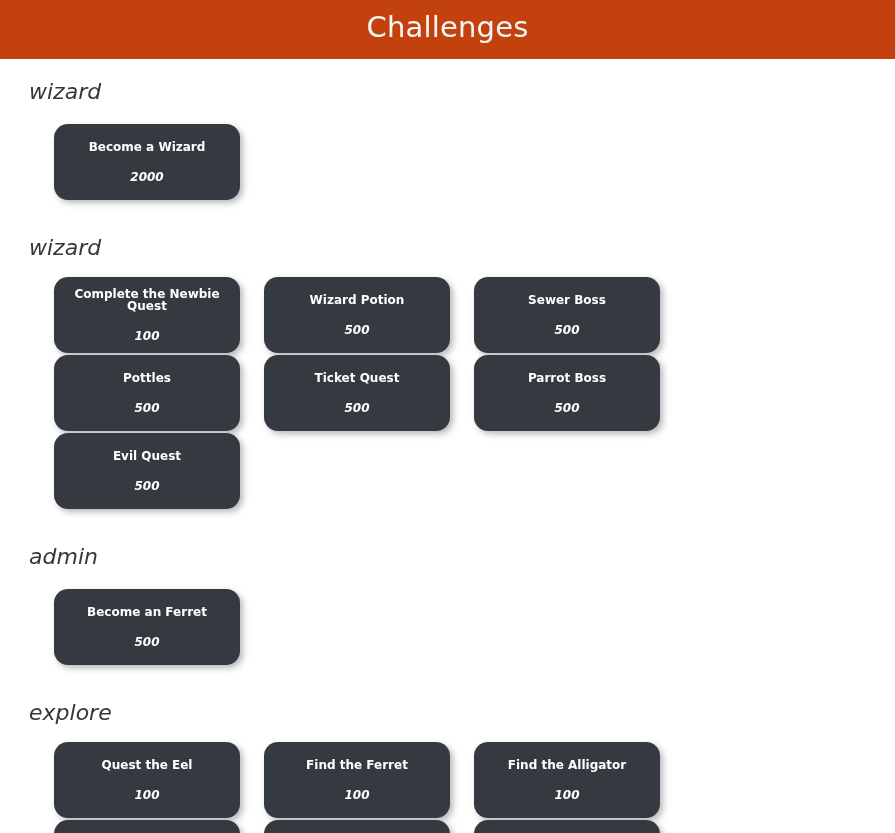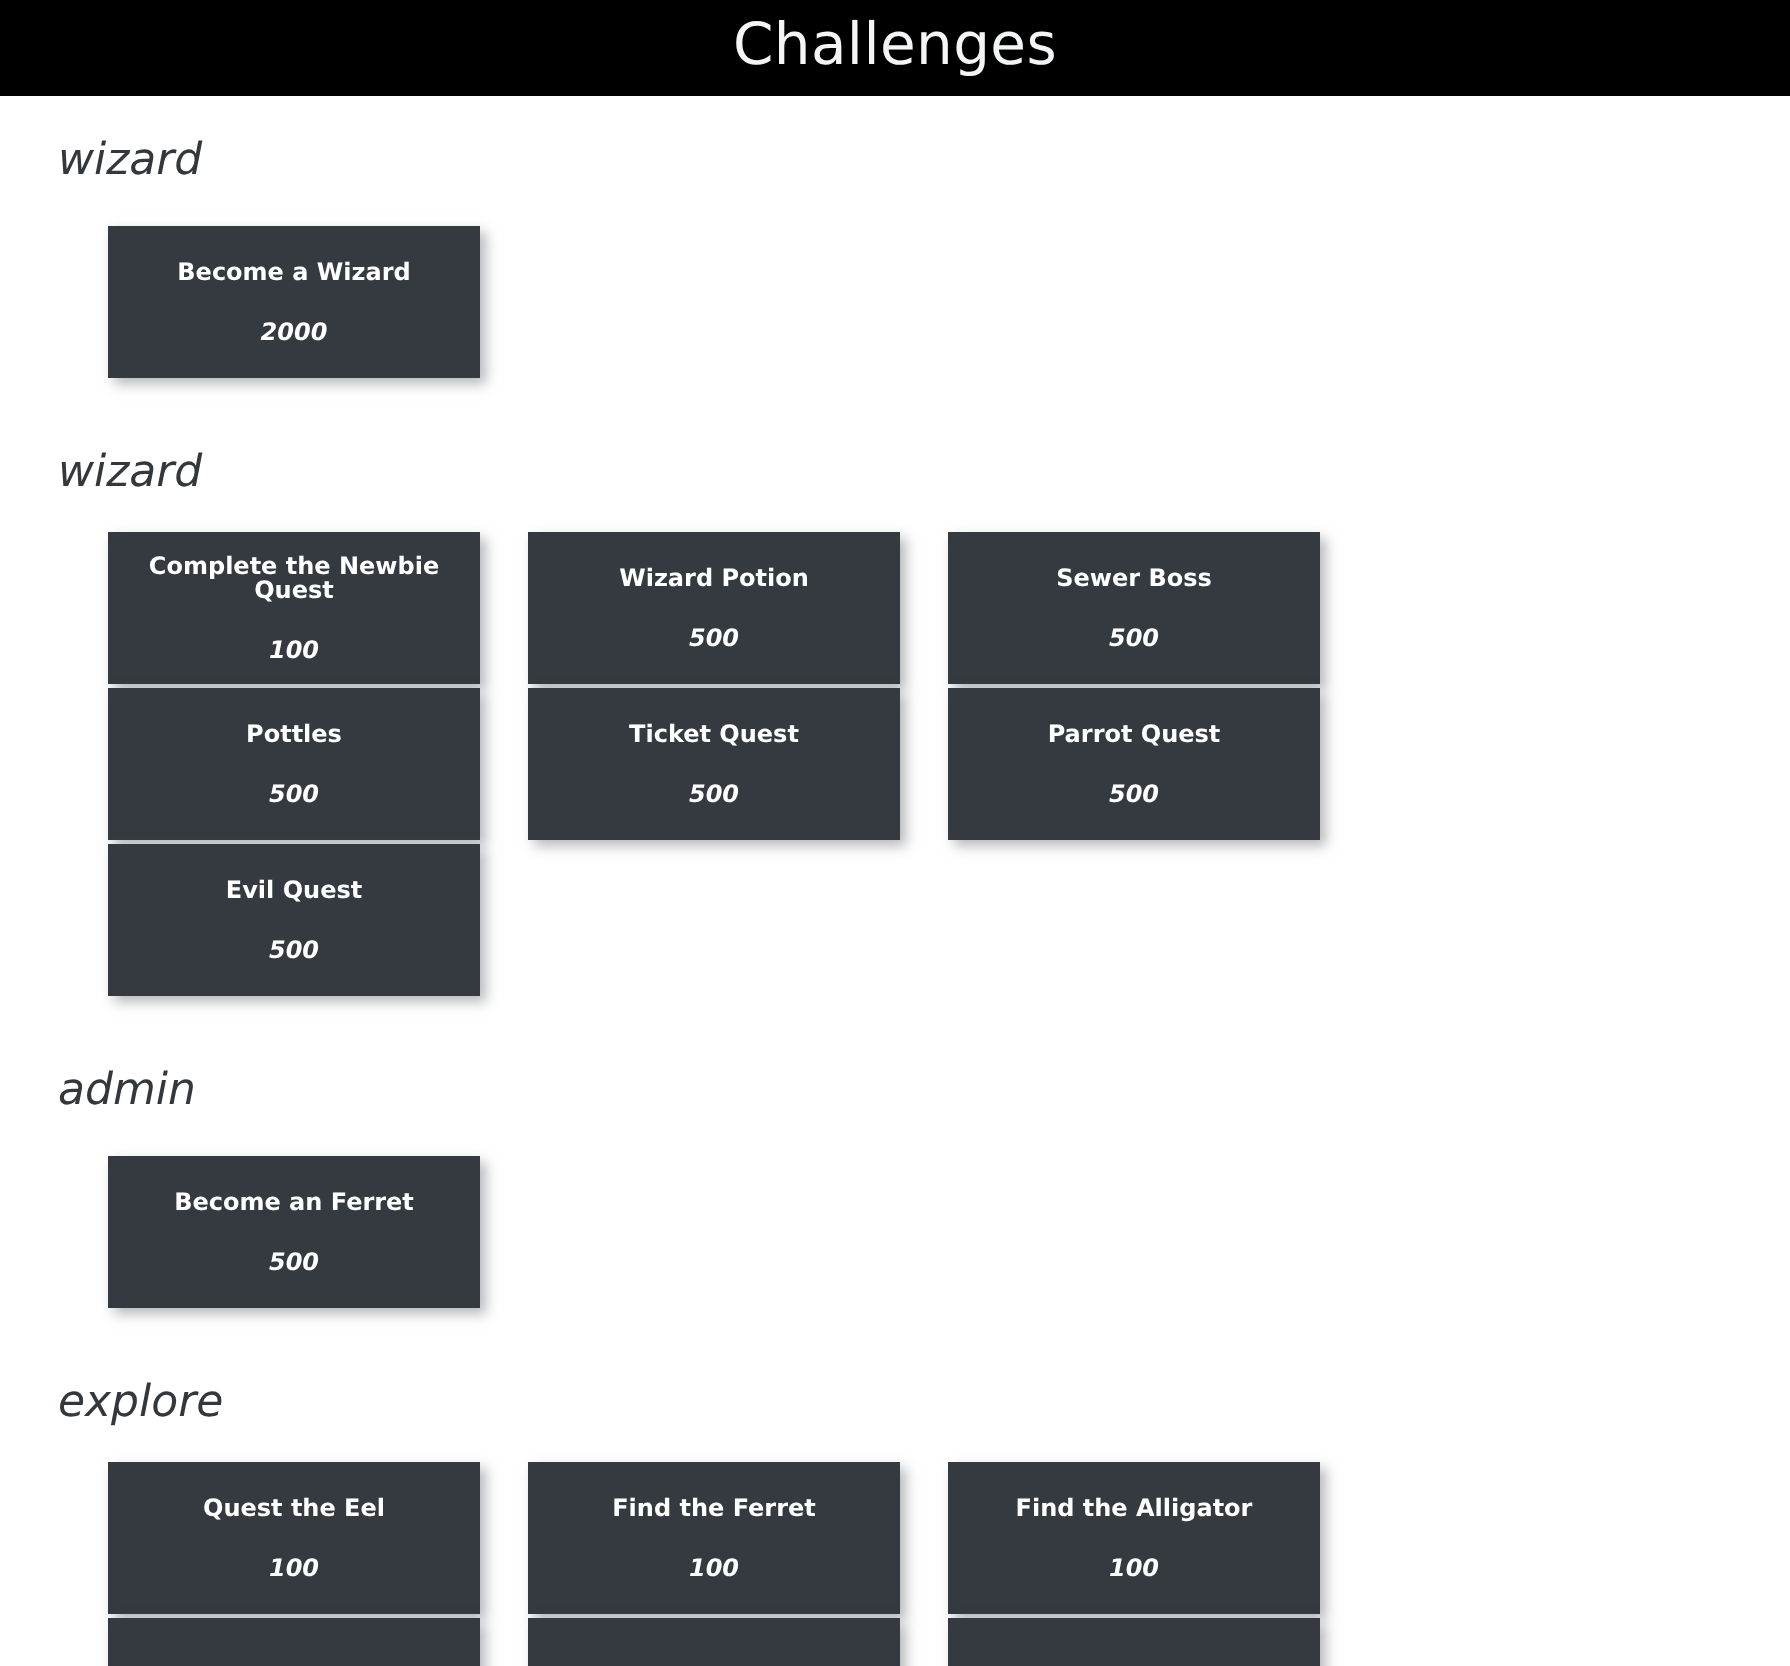--- a/index.html
+++ b/index.html
@@ -11,22 +11,22 @@
   body {
     width: 895px;
     height: 833px;
     background: #ffffff;
     font-family: "DejaVu Sans", "Liberation Sans", sans-serif;
     overflow: hidden;
   }
 
   
   .page-header {
-    height: 48px;
-    background: #000000;
+    height: 59px;
+    background: #c2410c;
     display: flex;
     align-items: center;
     justify-content: center;
   }
   .page-header .title {
     color: #f4f5f6;
     font-size: 29px;
     font-weight: 400;
     letter-spacing: 0.2px;
     line-height: 1;
@@ -72,20 +72,21 @@
     margin-right: 24px;
     margin-bottom: 2px;
     box-shadow: 3px 3px 6px rgba(120,125,132,0.55);
     display: flex;
     flex-direction: column;
     align-items: center;
     justify-content: center;
     cursor: pointer;
     color: #ffffff;
     flex: 0 0 auto;
+    border-radius: 14px;
   }
   .challenge-card .card-title {
     font-size: 12px;
     font-weight: bold;
     text-align: center;
     line-height: 1;
     padding: 0 6px;
   }
   .challenge-card .card-points {
     font-size: 12px;
@@ -132,21 +133,21 @@
       </div>
       <div class="challenge-card">
         <div class="card-title">Pottles</div>
         <div class="card-points">500</div>
       </div>
       <div class="challenge-card">
         <div class="card-title">Ticket Quest</div>
         <div class="card-points">500</div>
       </div>
       <div class="challenge-card">
-        <div class="card-title">Parrot Quest</div>
+        <div class="card-title">Parrot Boss</div>
         <div class="card-points">500</div>
       </div>
       <div class="challenge-card">
         <div class="card-title">Evil Quest</div>
         <div class="card-points">500</div>
       </div>
     </div>
   </div>
 
   <div class="section section-3">

